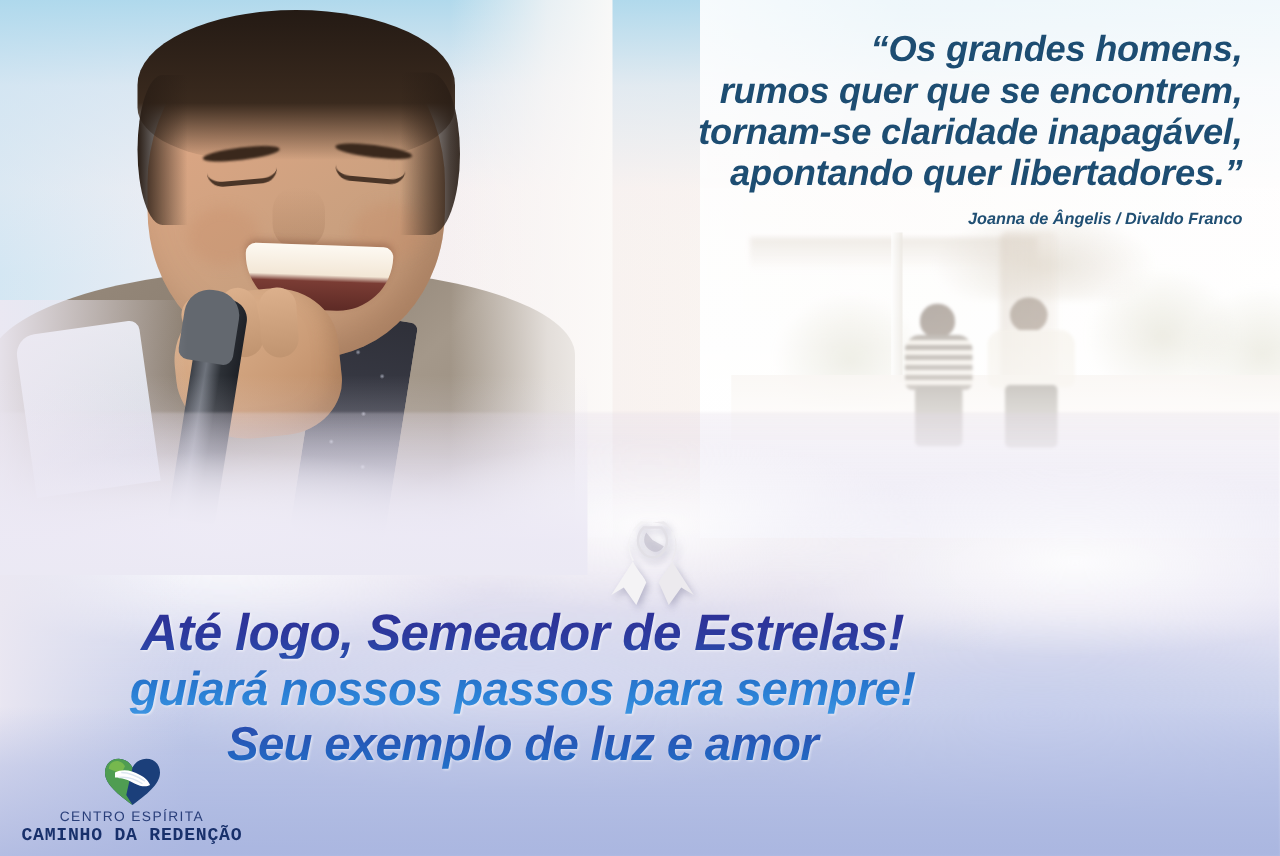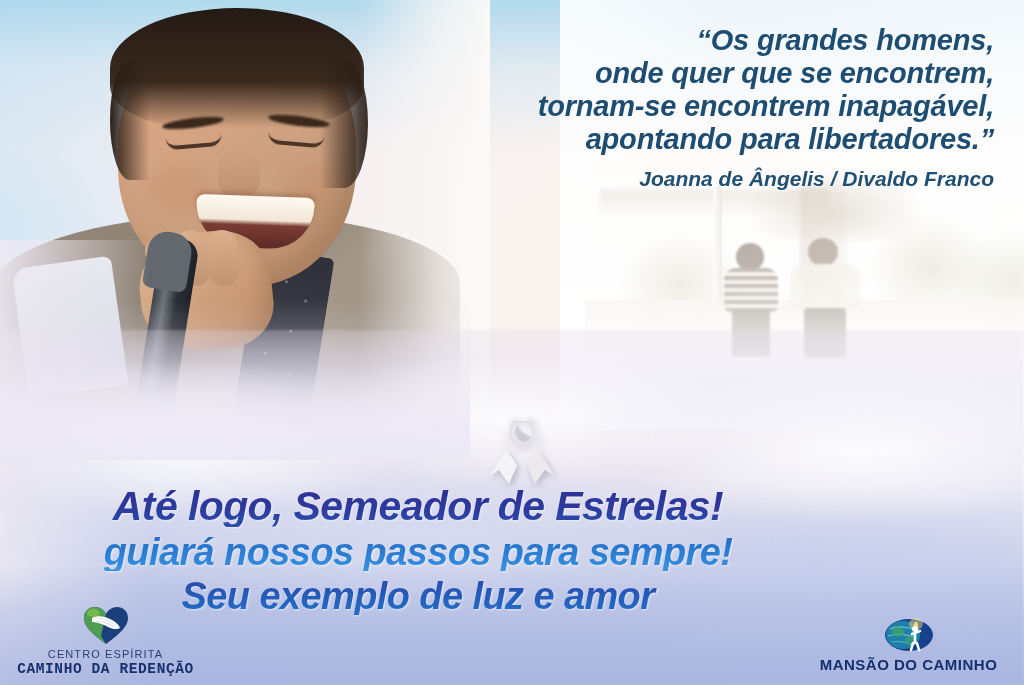--- a/index.html
+++ b/index.html
@@ -214,21 +214,21 @@
     font-size:29px;line-height:33px;
     color:#1d4d72;
     letter-spacing:-.2px;
     white-space:nowrap;
     text-shadow:0 1px 1px rgba(255,255,255,.6);
   }
   .quote-author{
     margin-top:11px;
     font-family:"Liberation Sans",sans-serif;
     font-style:italic;font-weight:bold;
-    font-size:21px;color:#204f73;
+    font-size:13px;color:#204f73;
     text-shadow:0 1px 1px rgba(255,255,255,.6);
   }
 
   
   .ribbon-wrap{position:absolute;left:487px;top:410px;width:70px;height:78px;}
   .ribbon-wrap svg{filter:drop-shadow(2px 3px 3px rgba(90,90,130,.35));}
 
   
   .headline{
     position:absolute;left:0;top:486px;width:836px;text-align:center;
@@ -320,23 +320,23 @@
     <div class="portrait-rfade"></div>
   </div>
 
   <div class="clouds"></div>
   <div class="left-fade"></div>
   <div class="portrait-fade"></div>
   <div class="bottom-haze"></div>
 
   <div class="quote">
     <div class="quote-line">“Os grandes homens,</div>
-    <div class="quote-line">onde quer que se encontrem,</div>
-    <div class="quote-line">tornam-se encontrem inapagável,</div>
-    <div class="quote-line">apontando para libertadores.”</div>
+    <div class="quote-line">rumos quer que se encontrem,</div>
+    <div class="quote-line">tornam-se claridade inapagável,</div>
+    <div class="quote-line">apontando quer libertadores.”</div>
     <div class="quote-author">Joanna de Ângelis / Divaldo Franco</div>
   </div>
 
   <div class="ribbon-wrap">
     <svg width="70" height="78" viewBox="0 0 70 78" aria-hidden="true">
       <path d="M35 8 C22 8 14 18 16 30 C18 42 28 50 30 56 L22 74 L12 60 L2 66 L20 38 C14 28 16 14 26 7 Z" fill="#f4f3f5"></path>
       <path d="M35 8 C48 8 56 18 54 30 C52 42 42 50 40 56 L48 74 L58 60 L68 66 L50 38 C56 28 54 14 44 7 Z" fill="#eceaee"></path>
       <path d="M28 12 C22 18 22 26 27 32 C31 37 39 37 43 32 C48 26 48 18 42 12 Z" fill="none" stroke="#e2e0e6" stroke-width="2"></path>
       <path d="M30 16 C27 21 28 27 33 30 C37 33 42 31 44 27 L35 22 Z" fill="#b9b6c4" opacity=".55"></path>
     </svg>
@@ -356,32 +356,14 @@
         <path d="M4 9 C4 5 8 2 12 3 C14 3.5 16 5 17 7 L14 13 Z" fill="#76b84e"></path>
         <path d="M9 12 C15 9 22 10 29 14 C33 16 36 19 37 22 C34 24 29 23 25 21 C20 18 14 16 9 16 Z" fill="#ffffff"></path>
         <path d="M12 16 C18 15 25 17 31 21" stroke="#dce6f0" stroke-width="1.2" fill="none"></path>
         <path d="M14 12 C20 12 27 15 33 19" stroke="#dce6f0" stroke-width="1.2" fill="none"></path>
       </svg>
     </div>
     <div class="logo-cap1">CENTRO ESPÍRITA</div>
     <div class="logo-cap2">CAMINHO DA REDENÇÃO</div>
   </div>
 
-  <div class="logo-right">
-    <div class="logo-mark">
-      <svg width="50" height="40" viewBox="0 0 50 40" aria-hidden="true">
-        <ellipse cx="25" cy="22" rx="24" ry="16" fill="#16418c"></ellipse>
-        <ellipse cx="19" cy="22" rx="17" ry="14" fill="#1f7fa8"></ellipse>
-        <path d="M6 16 C12 13 22 13 30 17" stroke="#6fd3c8" stroke-width="1.1" fill="none" opacity=".8"></path>
-        <path d="M4 23 C12 20 24 21 32 25" stroke="#6fd3c8" stroke-width="1.1" fill="none" opacity=".8"></path>
-        <path d="M8 29 C14 28 22 29 29 32" stroke="#6fd3c8" stroke-width="1.1" fill="none" opacity=".7"></path>
-        <ellipse cx="14" cy="19" rx="6" ry="5" fill="#3ea86a" opacity=".75"></ellipse>
-        <ellipse cx="26" cy="27" rx="5" ry="4" fill="#3ea86a" opacity=".6"></ellipse>
-        <path d="M31 9 C29 12 30 15 32 16 C34 15 35 12 33 9 Z" fill="#ffd24a"></path>
-        <ellipse cx="32" cy="11" rx="7" ry="6" fill="#ffe98a" opacity=".45"></ellipse>
-        <circle cx="31" cy="16" r="3" fill="#ffffff"></circle>
-        <path d="M31 19 L31 30 M28 21 L36 18 M29 30 L27 37 M33 30 L35 37" stroke="#ffffff" stroke-width="2.6" stroke-linecap="round" fill="none"></path>
-      </svg>
-    </div>
-    <div class="logo-cap-r">MANSÃO DO CAMINHO</div>
-  </div>
 
 </div>
 
 </body></html>

